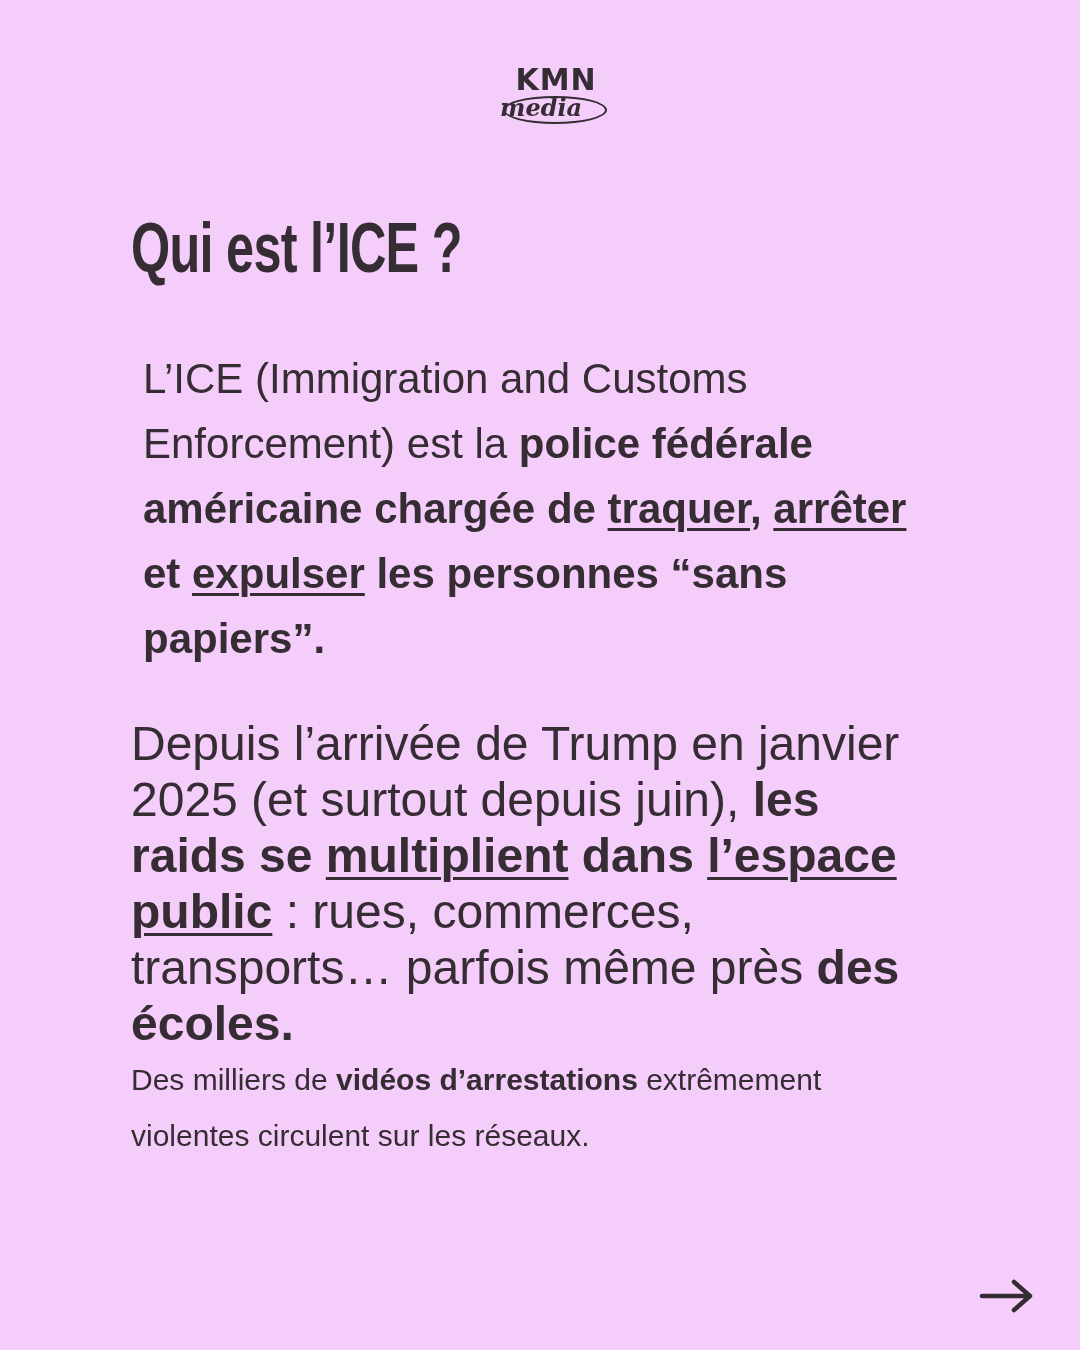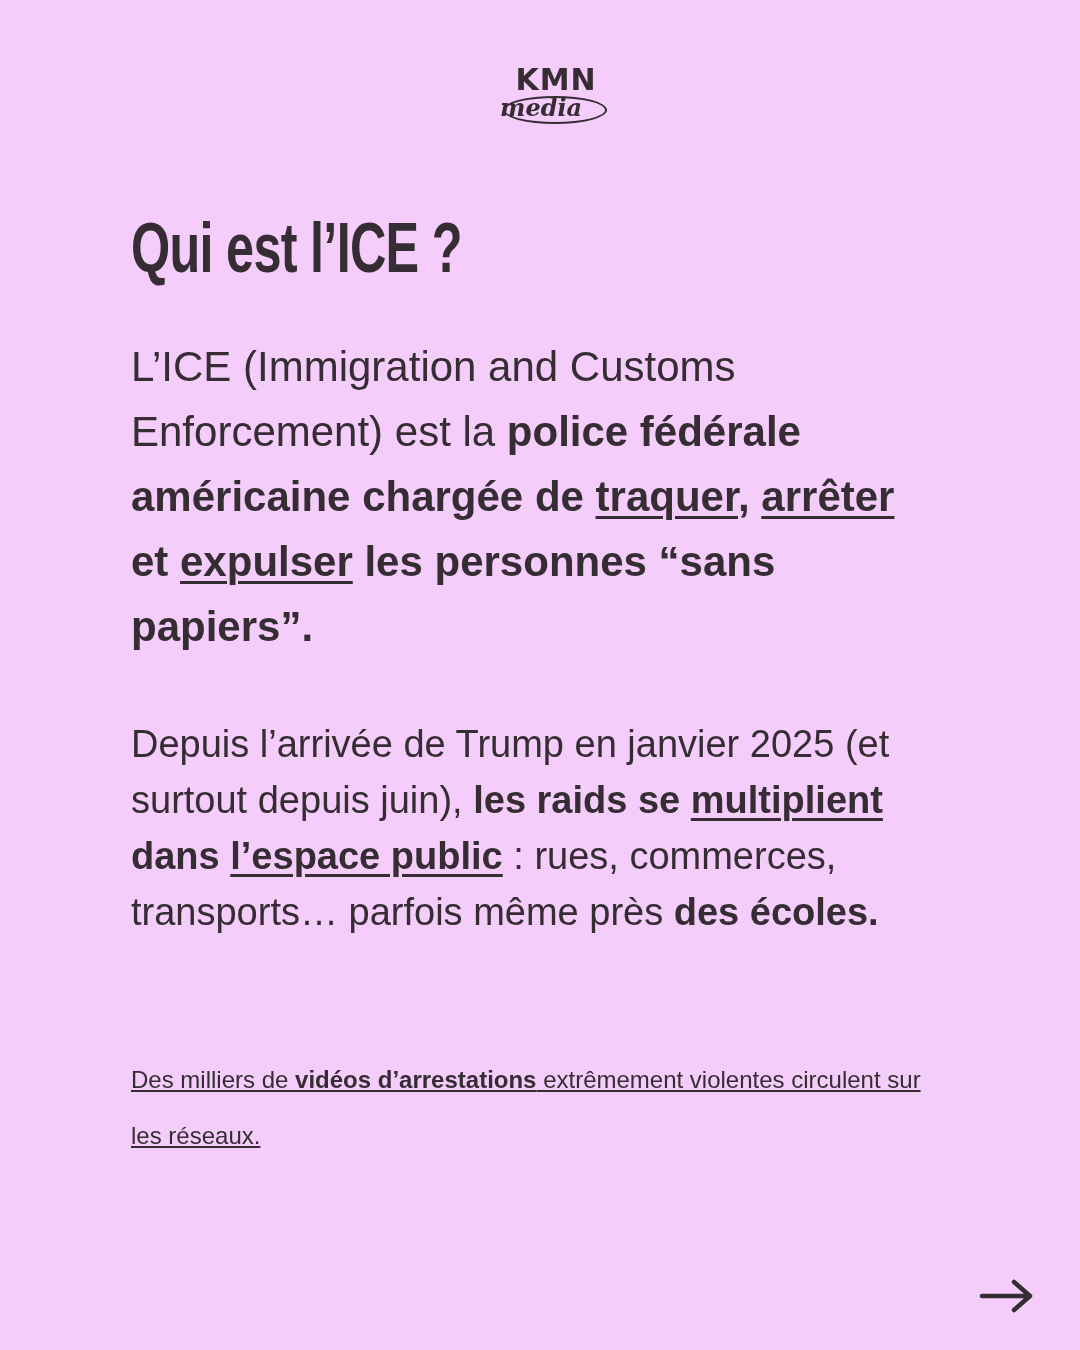--- a/index.html
+++ b/index.html
@@ -29,30 +29,30 @@
     font-size: 24px; line-height: 32px;
   }
   h1 {
     position: absolute; left: 131px; top: 208px; margin: 0;
     font-family: "Liberation Sans", sans-serif;
     font-weight: bold; font-size: 70px; line-height: 80px;
     transform: scaleX(0.72); transform-origin: left top;
     letter-spacing: -1px;
   }
   .p1 {
-    position: absolute; left: 131px; top: 334px; width: 800px; margin: 0;
+    position: absolute; left: 131px; top: 334px; width: 800px; margin: 12px;
     font-size: 42px; line-height: 65px;
   }
   .p2 {
     position: absolute; left: 131px; top: 716px; width: 800px; margin: 0;
-    font-size: 38px; line-height: 56px;
+    font-size: 48px; line-height: 56px;
   }
   .p3 {
     position: absolute; left: 131px; top: 1052px; width: 800px; margin: 0;
-    font-size: 24px; line-height: 56px; text-decoration: underline;
+    font-size: 30px; line-height: 56px;
   }
   b { font-weight: bold; }
   u { text-decoration: underline; text-decoration-thickness: 3px; text-underline-offset: 5px; }
   .arrow {
     position: absolute; left: 978px; top: 1278px; width: 58px; height: 36px;
   }
 </style>
 </head>
 <body>
 

